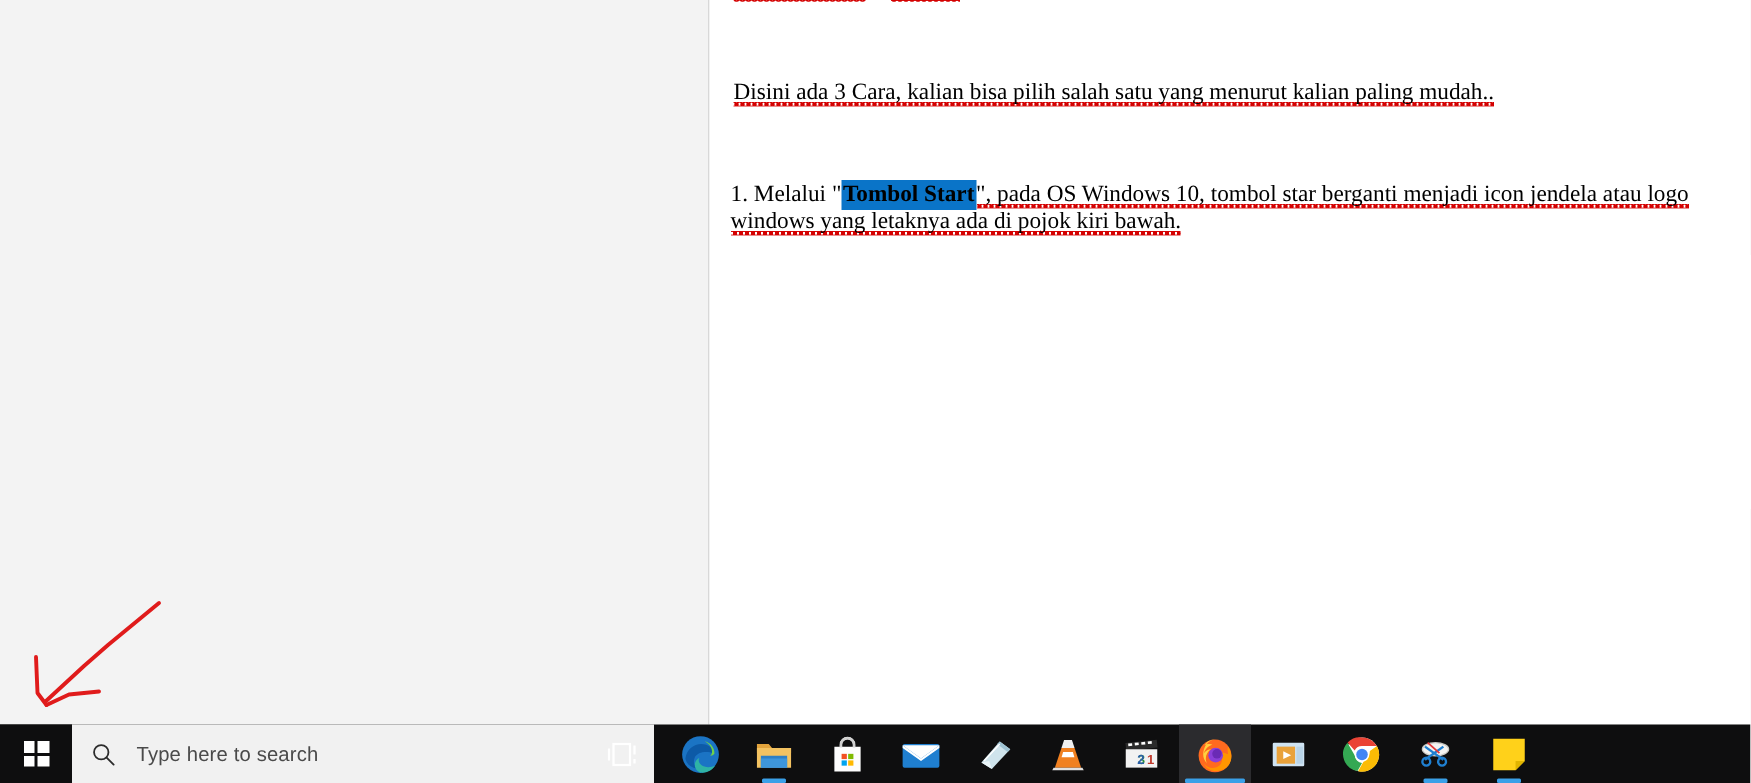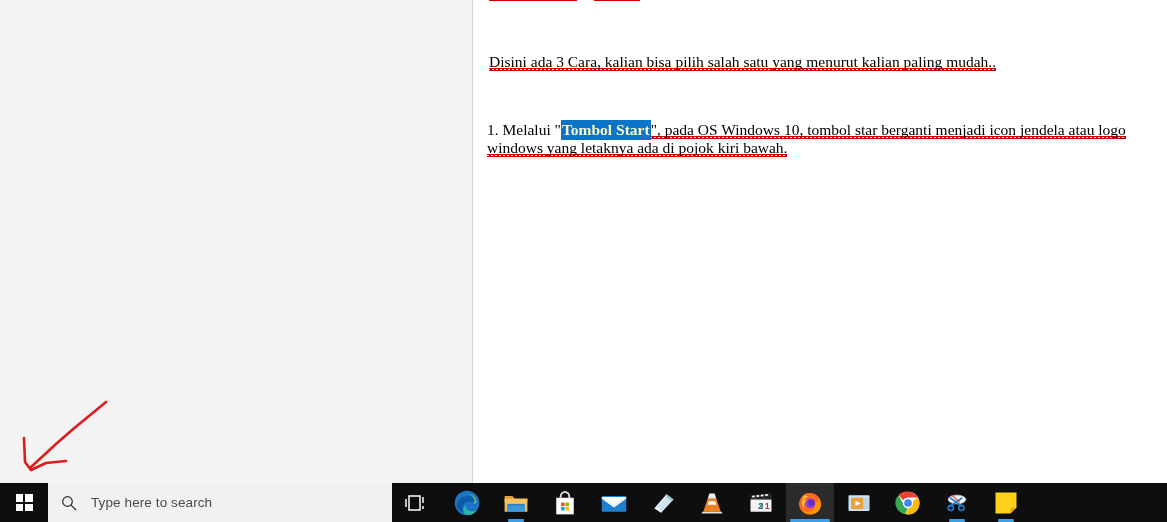--- a/index.html
+++ b/index.html
@@ -56,21 +56,21 @@
     position:absolute;left:16px;top:-9px;width:180px;height:10px;overflow:hidden;
   }
   #cut-line .seg{height:14px;display:inline-block;vertical-align:top;}
 
   #para-intro{position:absolute;left:16px;top:53px;width:660px;}
   #para-step1{position:absolute;left:14px;top:121px;width:680px;}
   #para-last{position:absolute;left:16px;top:174px;width:660px;}
 
   .hl{
     background:#0a74c8;
-    color:#fef9c3;
+    color:#000000;
     font-weight:bold;
     padding:1px 1px 2px 1px;
   }
 
   
   #red-arrow{
     position:absolute;left:0px;top:388px;width:130px;height:100px;
     pointer-events:none;
   }
 
@@ -85,21 +85,21 @@
     background:#0e0e0f;
   }
   .win-logo{
     width:17px;height:17px;
     display:grid;grid-template-columns:1fr 1fr;grid-template-rows:1fr 1fr;
     gap:2px;
   }
   .win-logo i{display:block;background:#ffffff;}
 
   #search-box{
-    position:absolute;left:48px;top:0;width:344px;height:39px;
+    position:absolute;left:48px;top:0;width:388px;height:39px;
     background:#f1f1f1;
     display:flex;align-items:center;
   }
   #search-icon{
     margin-left:12px;width:18px;height:18px;flex:0 0 auto;
   }
   #search-placeholder{
     margin-left:13px;
     font-family:"Liberation Sans",sans-serif;
     font-size:13.5px;color:#4a4a4a;

